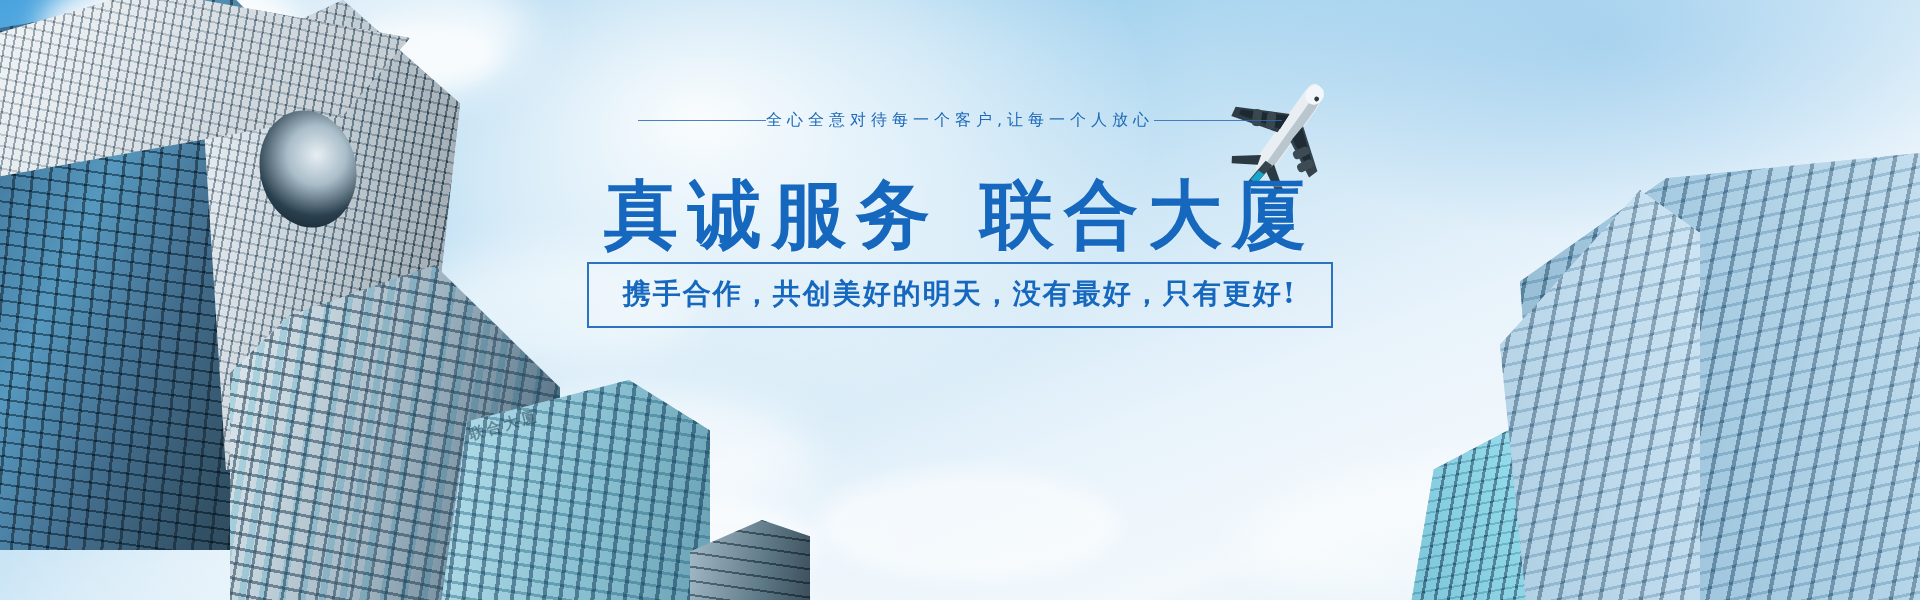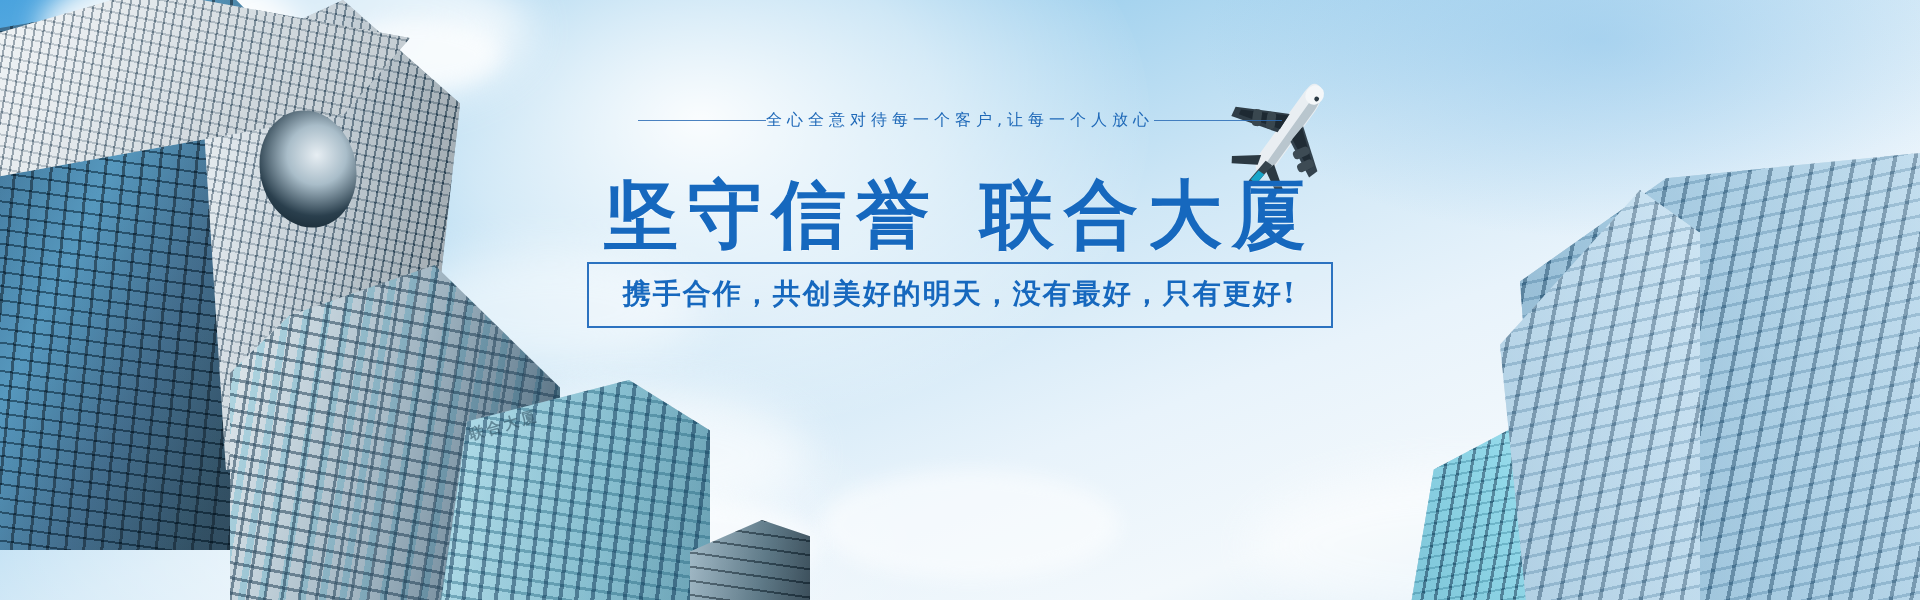--- a/index.html
+++ b/index.html
@@ -265,21 +265,21 @@
 
   <div id="copy">
 
     <div id="tagline-row">
       <span class="rule left"></span>
       <span id="tagline">全心全意对待每一个客户,让每一个人放心</span>
       <span class="rule right"></span>
     </div>
 
     <div id="headline">
-      <span>坚守信誉</span><span class="gap"></span><span>联合大厦</span>
+      <span>真诚服务</span><span class="gap"></span><span>联合大厦</span>
     </div>
 
     <div id="subbox-wrap">
       <div id="subbox">携手合作，共创美好的明天，没有最好，只有更好!</div>
     </div>
 
   </div>
 </div>
 
 </body></html>

